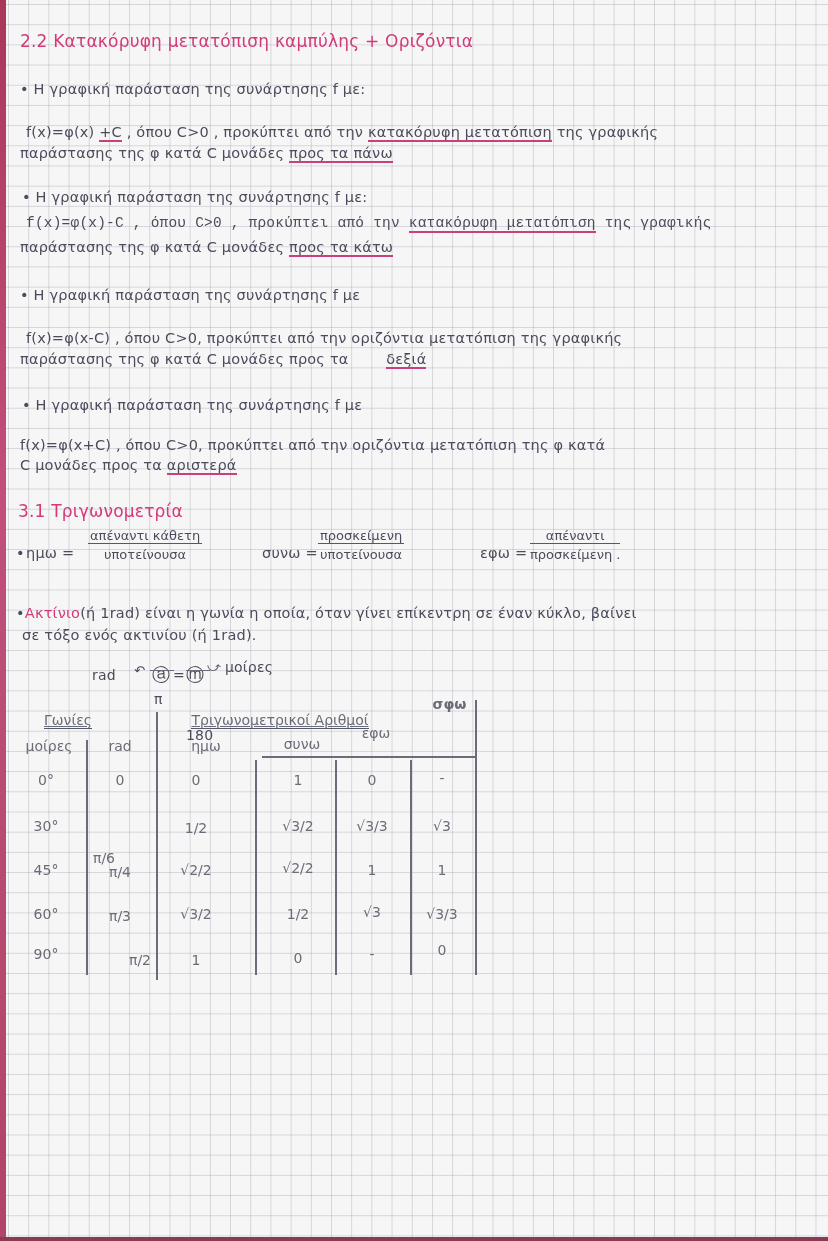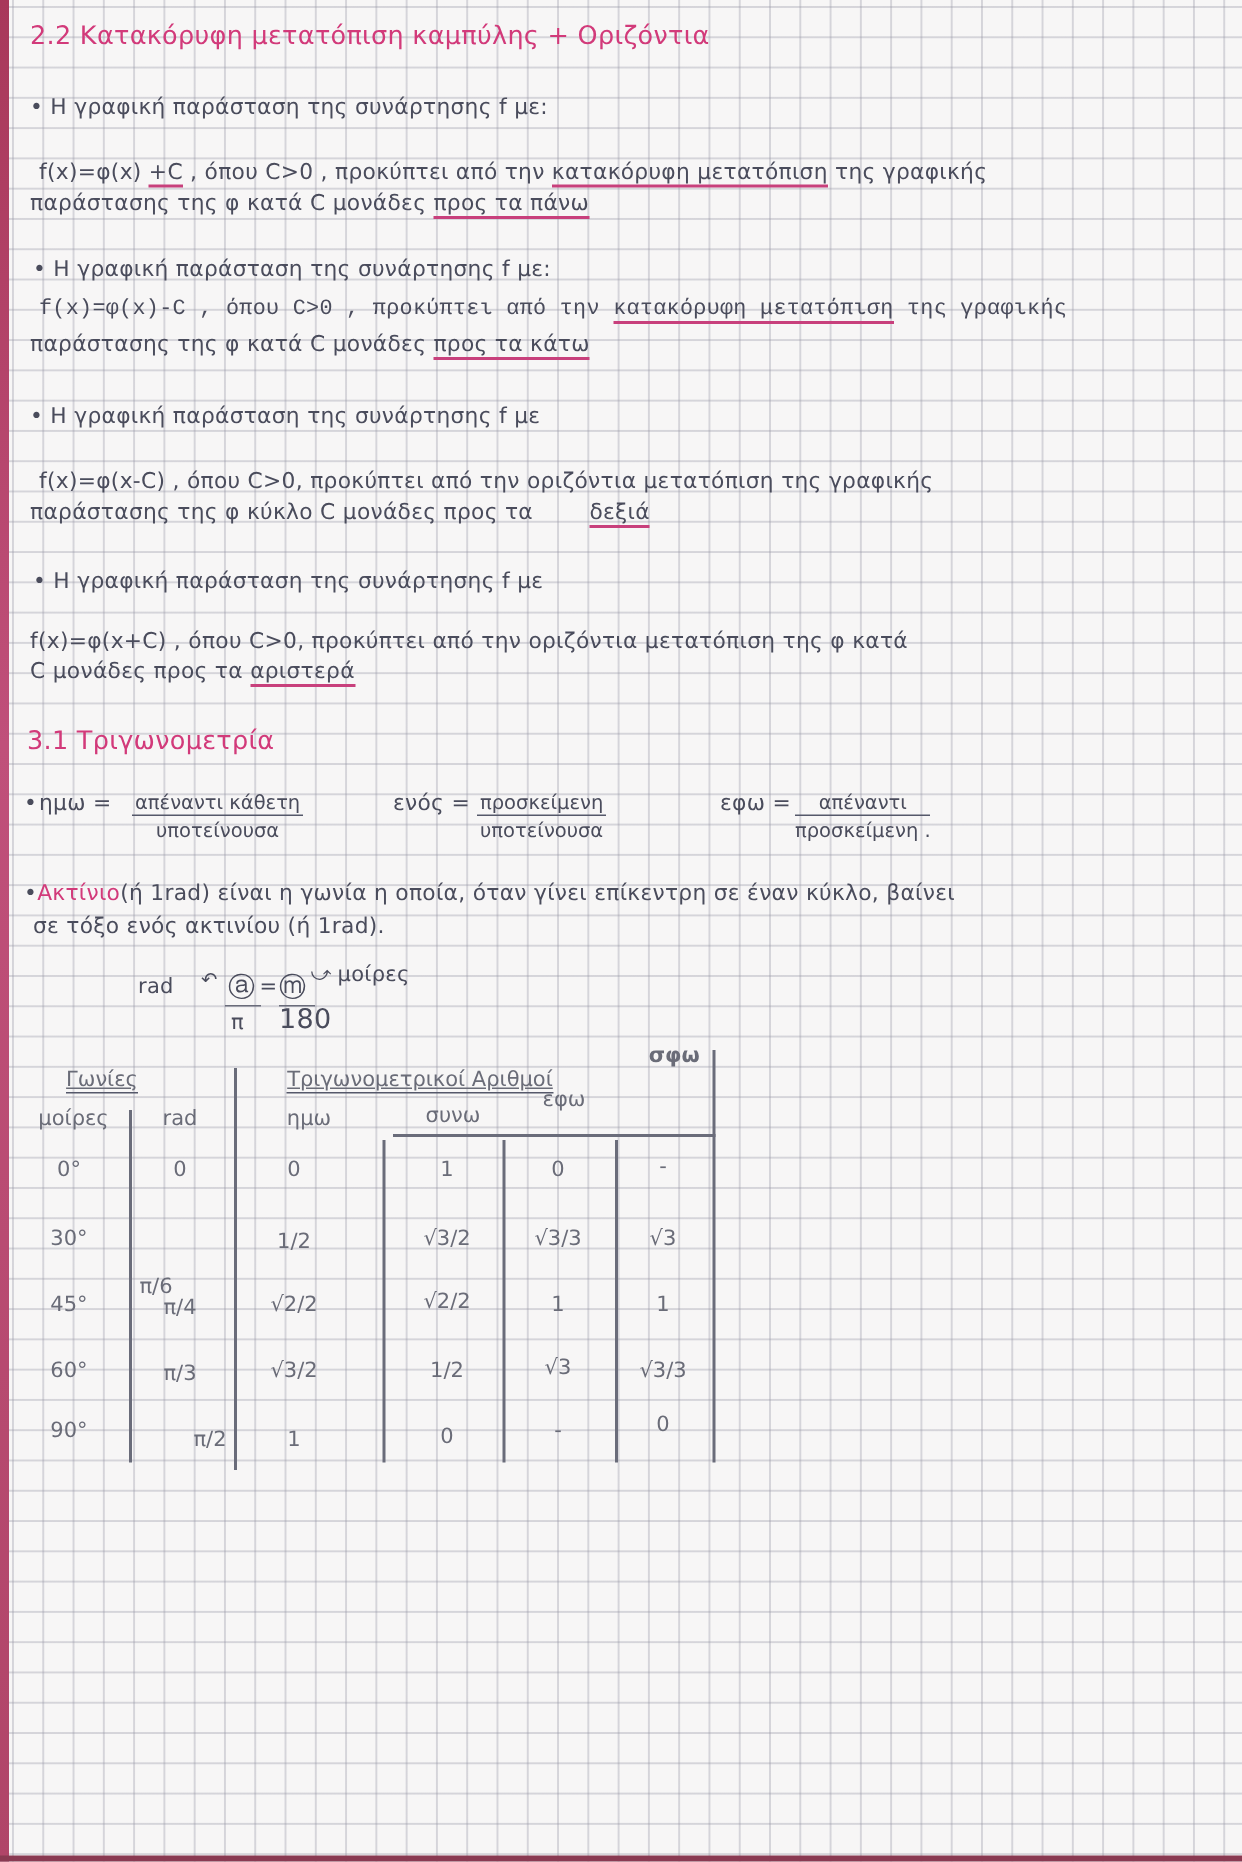--- a/index.html
+++ b/index.html
@@ -15,21 +15,21 @@
       color: #4a4c5c;
     }
     .margin-edge {
       position: absolute; left: 0; top: 0; width: 6px; height: 1241px;
       background: linear-gradient(to bottom, #a8385a, #c0507a 40%, #b04568);
     }
     .bottom-edge {
       position: absolute; left: 0; bottom: 0; width: 828px; height: 4px;
       background: #8a3a52;
     }
-    .t { position: absolute; white-space: nowrap; font-size: 14.5px; letter-spacing: 0.2px; }
+    .t { position: absolute; white-space: nowrap; font-size: 14.5px; letter-spacing: 0.2px; margin-top: 17px; }
     .heading { color: #d23a7a; font-size: 17px; }
     .pink { color: #d23a7a; }
     .ul { border-bottom: 2px solid #c8407c; padding-bottom: 0; }
     .ul-dark { border-bottom: 1.5px solid #55586a; text-decoration: underline; }
     .frac { position: absolute; text-align: center; font-size: 13px; }
     .frac .num { display: block; border-bottom: 1.5px solid #55586a; padding: 0 2px; }
     .frac .den { display: block; padding-top: 3px; }
     
     .tbl-text { position: absolute; font-size: 14px; color: #6a6c78; text-align: center; }
     .vline { position: absolute; width: 1.5px; background: #6a6c7a; }
@@ -66,21 +66,21 @@
   <span>παράστασης της φ κατά C μονάδες</span>
   <span class="ul">προς τα κάτω</span>
 </div>
 
 <div class="t" style="left:20px; top:270px;">• Η γραφική παράσταση της συνάρτησης f με</div>
 <div class="t" style="left:26px; top:313px;">
   <span>f(x)=φ(x-C)</span>
   <span>, όπου C&gt;0, προκύπτει από την οριζόντια μετατόπιση της γραφικής</span>
 </div>
 <div class="t" style="left:20px; top:334px;">
-  <span>παράστασης της φ κύκλο C μονάδες προς τα</span>
+  <span>παράστασης της φ κατά C μονάδες προς τα</span>
   <span style="display:inline-block; width:28px;"></span>
   <span class="ul">δεξιά</span>
 </div>
 
 <div class="t" style="left:22px; top:380px;">• Η γραφική παράσταση της συνάρτησης f με</div>
 <div class="t" style="left:20px; top:420px;">
   <span>f(x)=φ(x+C)</span>
   <span>, όπου C&gt;0, προκύπτει από την οριζόντια μετατόπιση της φ κατά</span>
 </div>
 <div class="t" style="left:20px; top:440px;">
@@ -89,21 +89,21 @@
 </div>
 
 <div class="t heading" style="left:18px; top:484px;">3.1 Τριγωνομετρία</div>
 
 <div class="t" style="left:16px; top:528px;">•</div>
 <div class="t" style="left:26px; top:528px;">ημω =</div>
 <div class="frac" style="left:88px; top:528px;">
   <span class="num">απέναντι κάθετη</span>
   <span class="den">υποτείνουσα</span>
 </div>
-<div class="t" style="left:262px; top:528px;">ενός =</div>
+<div class="t" style="left:262px; top:528px;">συνω =</div>
 <div class="frac" style="left:318px; top:528px;">
   <span class="num">προσκείμενη</span>
   <span class="den">υποτείνουσα</span>
 </div>
 <div class="t" style="left:480px; top:528px;">εφω =</div>
 <div class="frac" style="left:530px; top:528px;">
   <span class="num">απέναντι</span>
   <span class="den">προσκείμενη .</span>
 </div>
 
@@ -115,21 +115,21 @@
 <div class="t" style="left:92px; top:650px; font-size:14px;">rad</div>
 <div class="t" style="left:134px; top:646px; font-size:13px;">↶</div>
 <div class="t" style="left:152px; top:646px; font-size:18px;">ⓐ</div>
 <div class="t" style="left:173px; top:650px; font-size:14px;">=</div>
 <div class="t" style="left:186px; top:646px; font-size:18px;">ⓜ</div>
 <div class="t" style="left:207px; top:642px; font-size:13px;">⤻</div>
 <div class="t" style="left:225px; top:642px; font-size:14px;">μοίρες</div>
 <div class="hline" style="left:150px; top:670px; width:24px; height:1px;"></div>
 <div class="hline" style="left:186px; top:670px; width:24px; height:1px;"></div>
 <div class="t" style="left:154px; top:674px; font-size:14px;">π</div>
-<div class="t" style="left:186px; top:669px; font-size:18px;">180</div>
+<div class="t" style="left:186px; top:710px; font-size:14px;">180</div>
 
 <div class="tbl-text" style="left:28px; top:712px; width:80px;"><span class="ul-dark">Γωνίες</span></div>
 <div class="tbl-text" style="left:160px; top:712px; width:240px;"><span class="ul-dark">Τριγωνομετρικοί Αριθμοί</span></div>
 
 <div class="tbl-text" style="left:14px; top:738px; width:70px;">μοίρες</div>
 <div class="tbl-text" style="left:88px; top:738px; width:64px;">rad</div>
 <div class="tbl-text" style="left:160px; top:738px; width:92px;">ημω</div>
 <div class="tbl-text" style="left:262px; top:736px; width:80px;">συνω</div>
 <div class="tbl-text" style="left:340px; top:725px; width:72px;">εφω</div>
 <div class="tbl-text" style="left:412px; top:696px; width:75px;font-weight:bold;">σφω</div>

